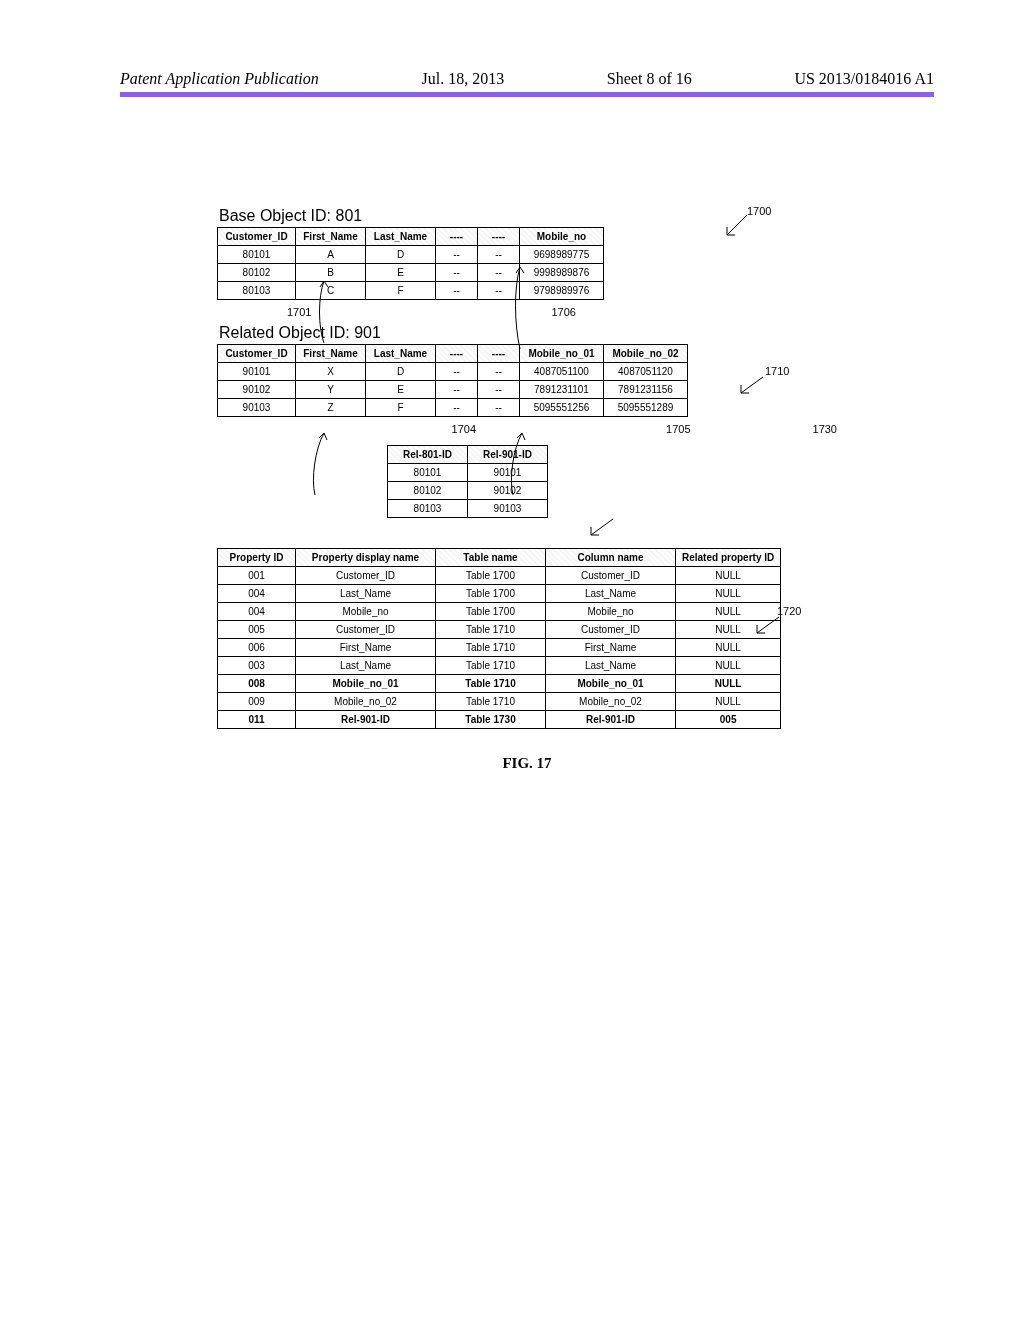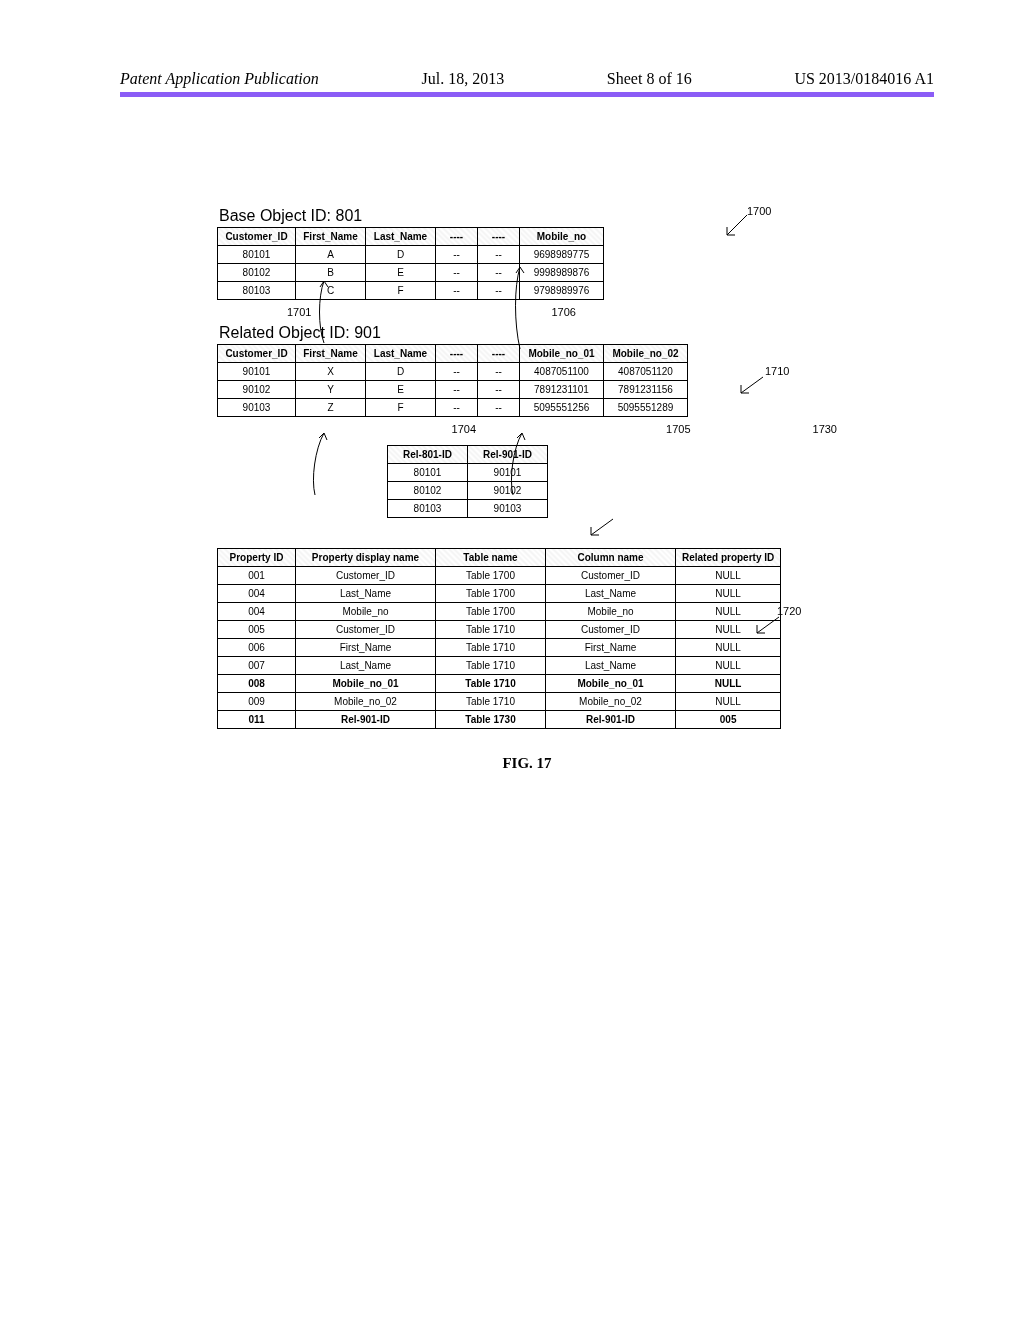--- a/index.html
+++ b/index.html
@@ -329,21 +329,21 @@
             <td>NULL</td>
           </tr>
           <tr>
             <td>006</td>
             <td>First_Name</td>
             <td>Table 1710</td>
             <td>First_Name</td>
             <td>NULL</td>
           </tr>
           <tr>
-            <td>007</td>
+            <td>003</td>
             <td>Last_Name</td>
             <td>Table 1710</td>
             <td>Last_Name</td>
             <td>NULL</td>
           </tr>
           <tr class="bold">
             <td>008</td>
             <td>Mobile_no_01</td>
             <td>Table 1710</td>
             <td>Mobile_no_01</td>

